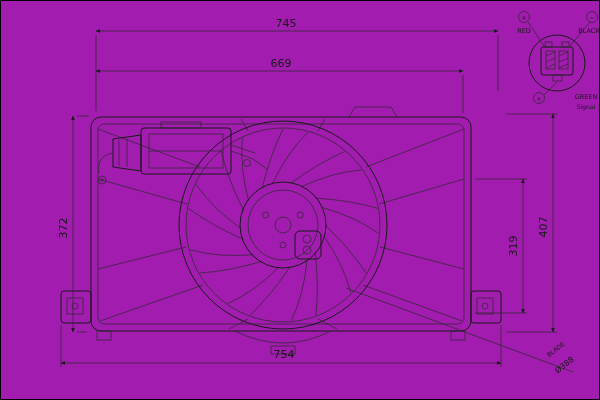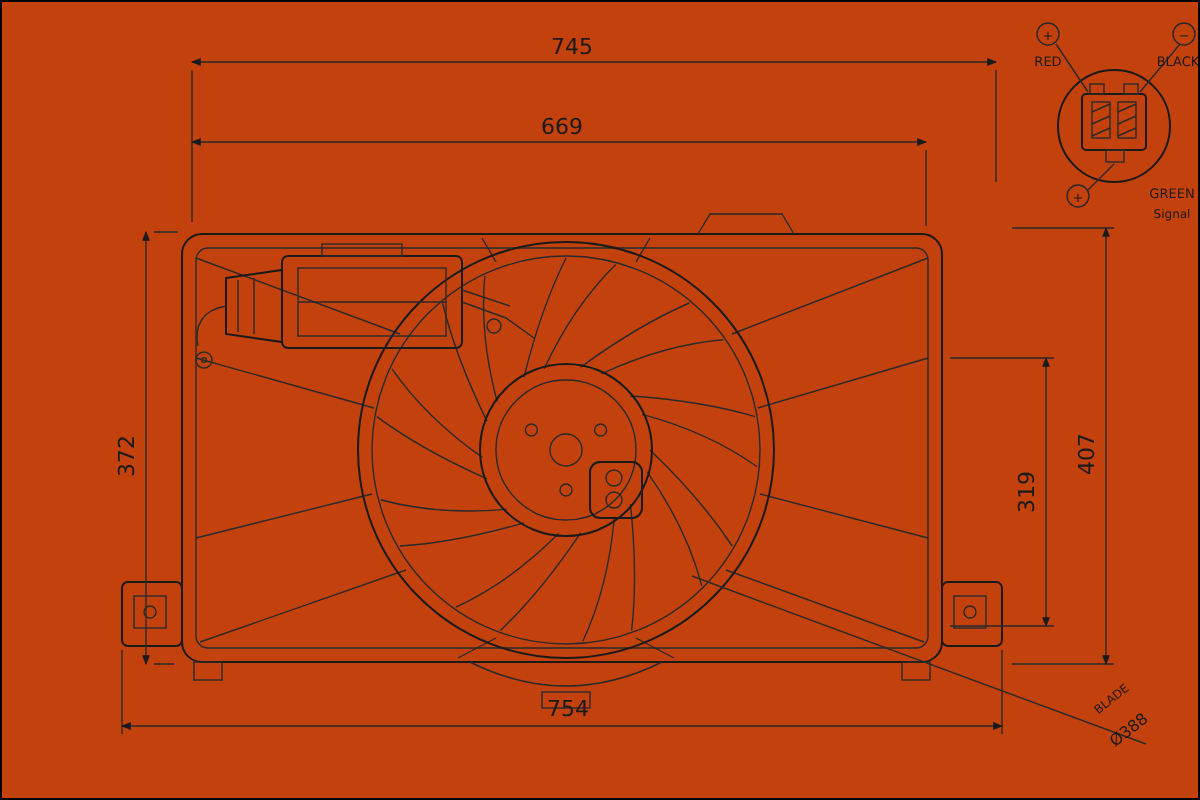--- a/index.html
+++ b/index.html
@@ -1,16 +1,16 @@
 <!DOCTYPE html>
 <html><head>
 <meta charset="utf-8">
 <style>
   html,body{margin:0;padding:0;background:#fff;}
-  .page{width:600px;height:400px;box-sizing:border-box;border:1px solid #000;background:#c2410c;position:relative;overflow:hidden;}
+  .page{width:600px;height:400px;box-sizing:border-box;border:1px solid #000;background:#a21caf;position:relative;overflow:hidden;}
   svg{display:block;}
   .dim-text{font-family:"DejaVu Sans",sans-serif;font-size:11px;fill:#1a1a1a;}
   .small-text{font-family:"DejaVu Sans",sans-serif;font-size:6.5px;fill:#1a1a1a;}
   .tiny-text{font-family:"DejaVu Sans",sans-serif;font-size:6px;fill:#1a1a1a;}
   .blade-text{font-family:"DejaVu Sans",sans-serif;font-size:8px;fill:#1a1a1a;}
   .outline{fill:none;stroke:#1a1a1a;stroke-width:1;}
   .thin{fill:none;stroke:#2a2a2a;stroke-width:0.7;}
   .dim{fill:none;stroke:#2a2a2a;stroke-width:0.7;}
 </style>
 </head>

